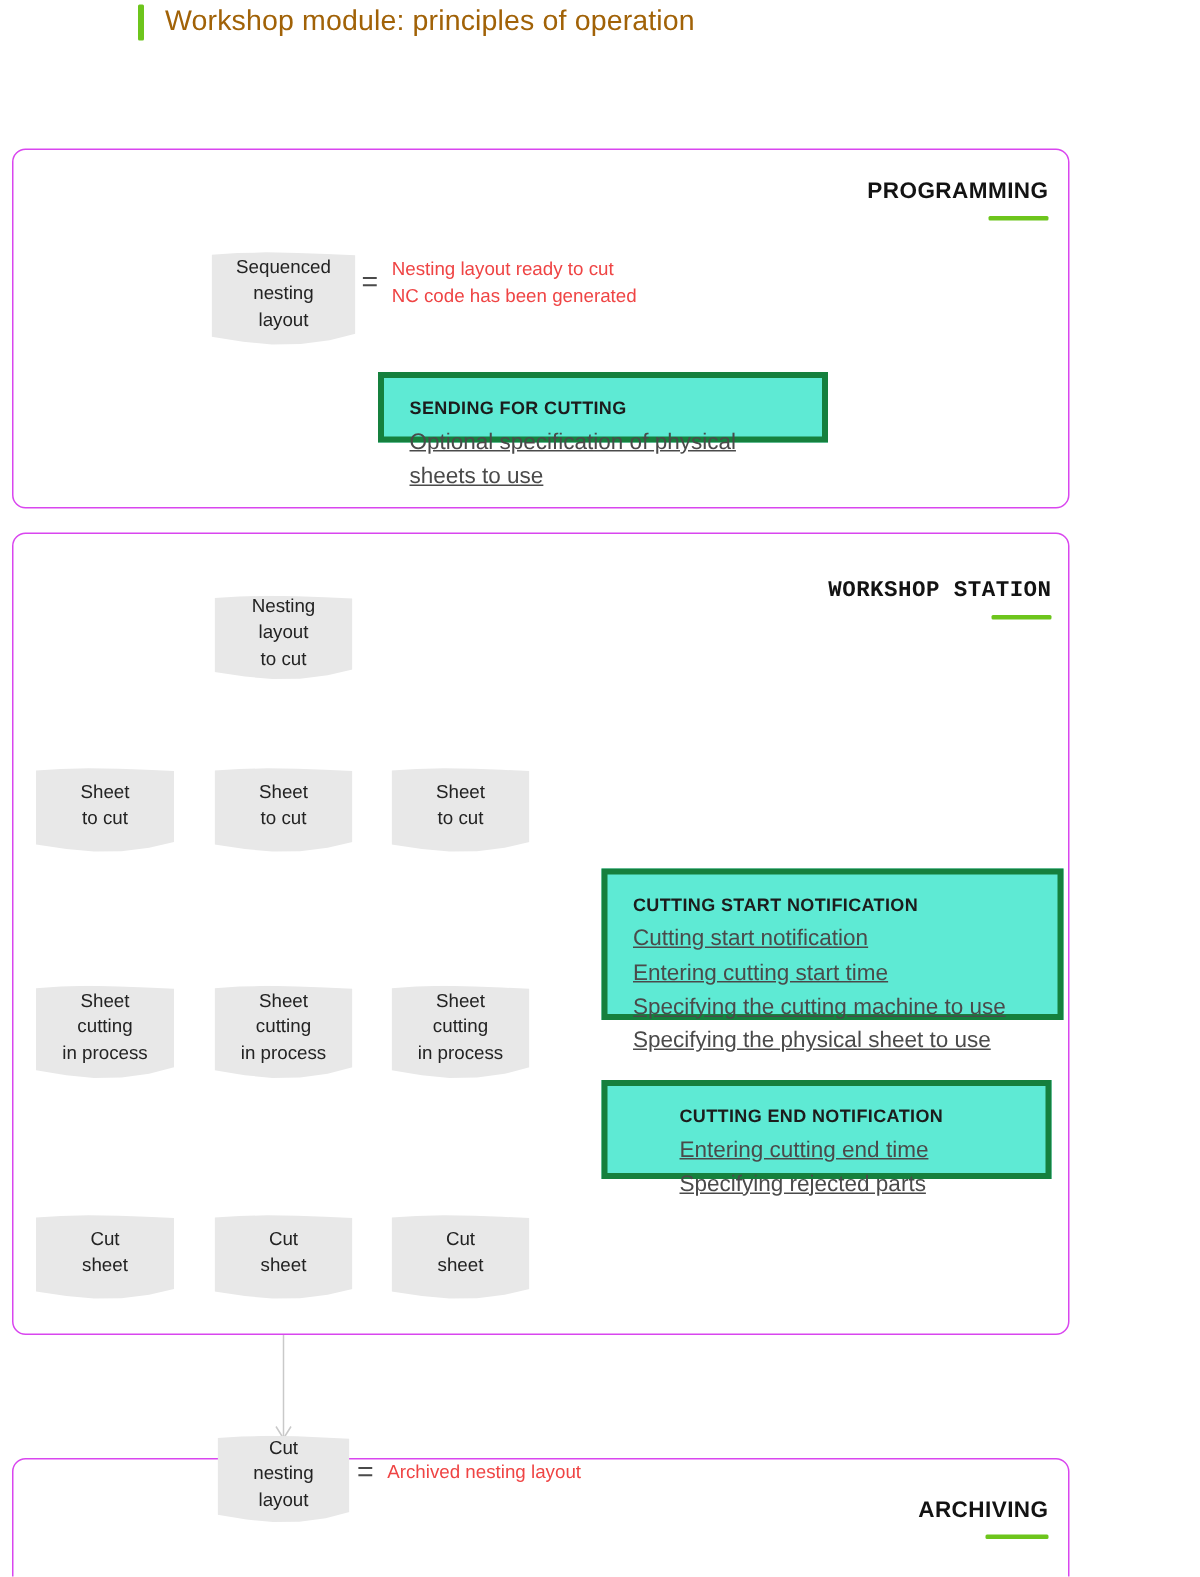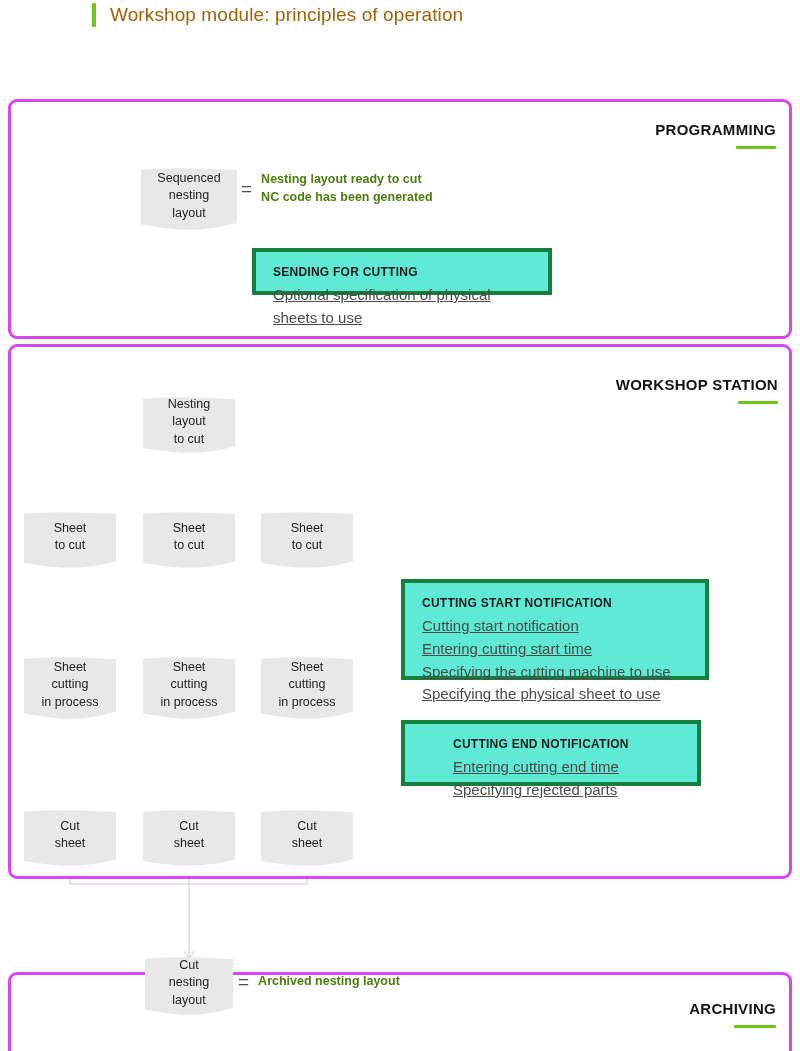--- a/index.html
+++ b/index.html
@@ -20,27 +20,27 @@
   .title-marker {
     width: 4px; height: 24px; background: #6dc51c; border-radius: 1px;
   }
   .page-title {
     font-size: 19px; font-weight: 400; color: #a16207; letter-spacing: .1px;
     white-space: nowrap;
   }
 
   
   .card {
-    position: absolute; left: 8px; width: 784px;
+    position: absolute; left: 8px; width: 705px;
     background: #ffffff;
-    border: 3px solid #d946ef;
+    border: 1px solid #d946ef;
     border-radius: 9px;
   }
   #card-programming { top: 99px;  height: 240px; }
-  #card-workshop    { top: 344px; height: 535px; }
+  #card-workshop    { top: 355px; height: 535px; font-family: Liberation Mono, monospace; }
   #card-archiving   { top: 928px; height: 115px; margin-top: 44px; }
 
   .section-head { position: absolute; text-align: right; }
   .section-head .label {
     font-size: 15px; font-weight: 700; color: #131313;
     letter-spacing: .3px; white-space: nowrap;
   }
   .section-head .underline {
     height: 3px; background: #6dc51c; margin-top: 8px;
     margin-left: auto; border-radius: 1px;
@@ -64,21 +64,21 @@
       100% 88%, 82% 95%, 62% 99%, 42% 99.5%, 22% 96.5%, 0% 91%);
     padding-bottom: 6px;
   }
   .sheet span { display: block; }
   .svg-layer { position: absolute; left:0; top:0; width:800px; height:1051px;
                pointer-events: none; overflow: visible; }
 
   
   .eq-row { position: absolute; display: flex; align-items: center; gap: 9px; }
   .eq-sign { font-size: 19px; color: #4a4a4a; line-height: 1; font-weight: 400; }
-  .eq-text { font-size: 12.5px; line-height: 1.42; color: #4d7c0f; font-weight: bold; }
+  .eq-text { font-size: 12.5px; line-height: 1.42; color: #ef4444; }
   .eq-text span { display: block; }
 
   
   .notebox {
     position: absolute;
     background: #5eead4;
     border: 4px solid #15803d;
     padding: 13px 17px 15px 17px;
   }
   .notebox .nb-title {

